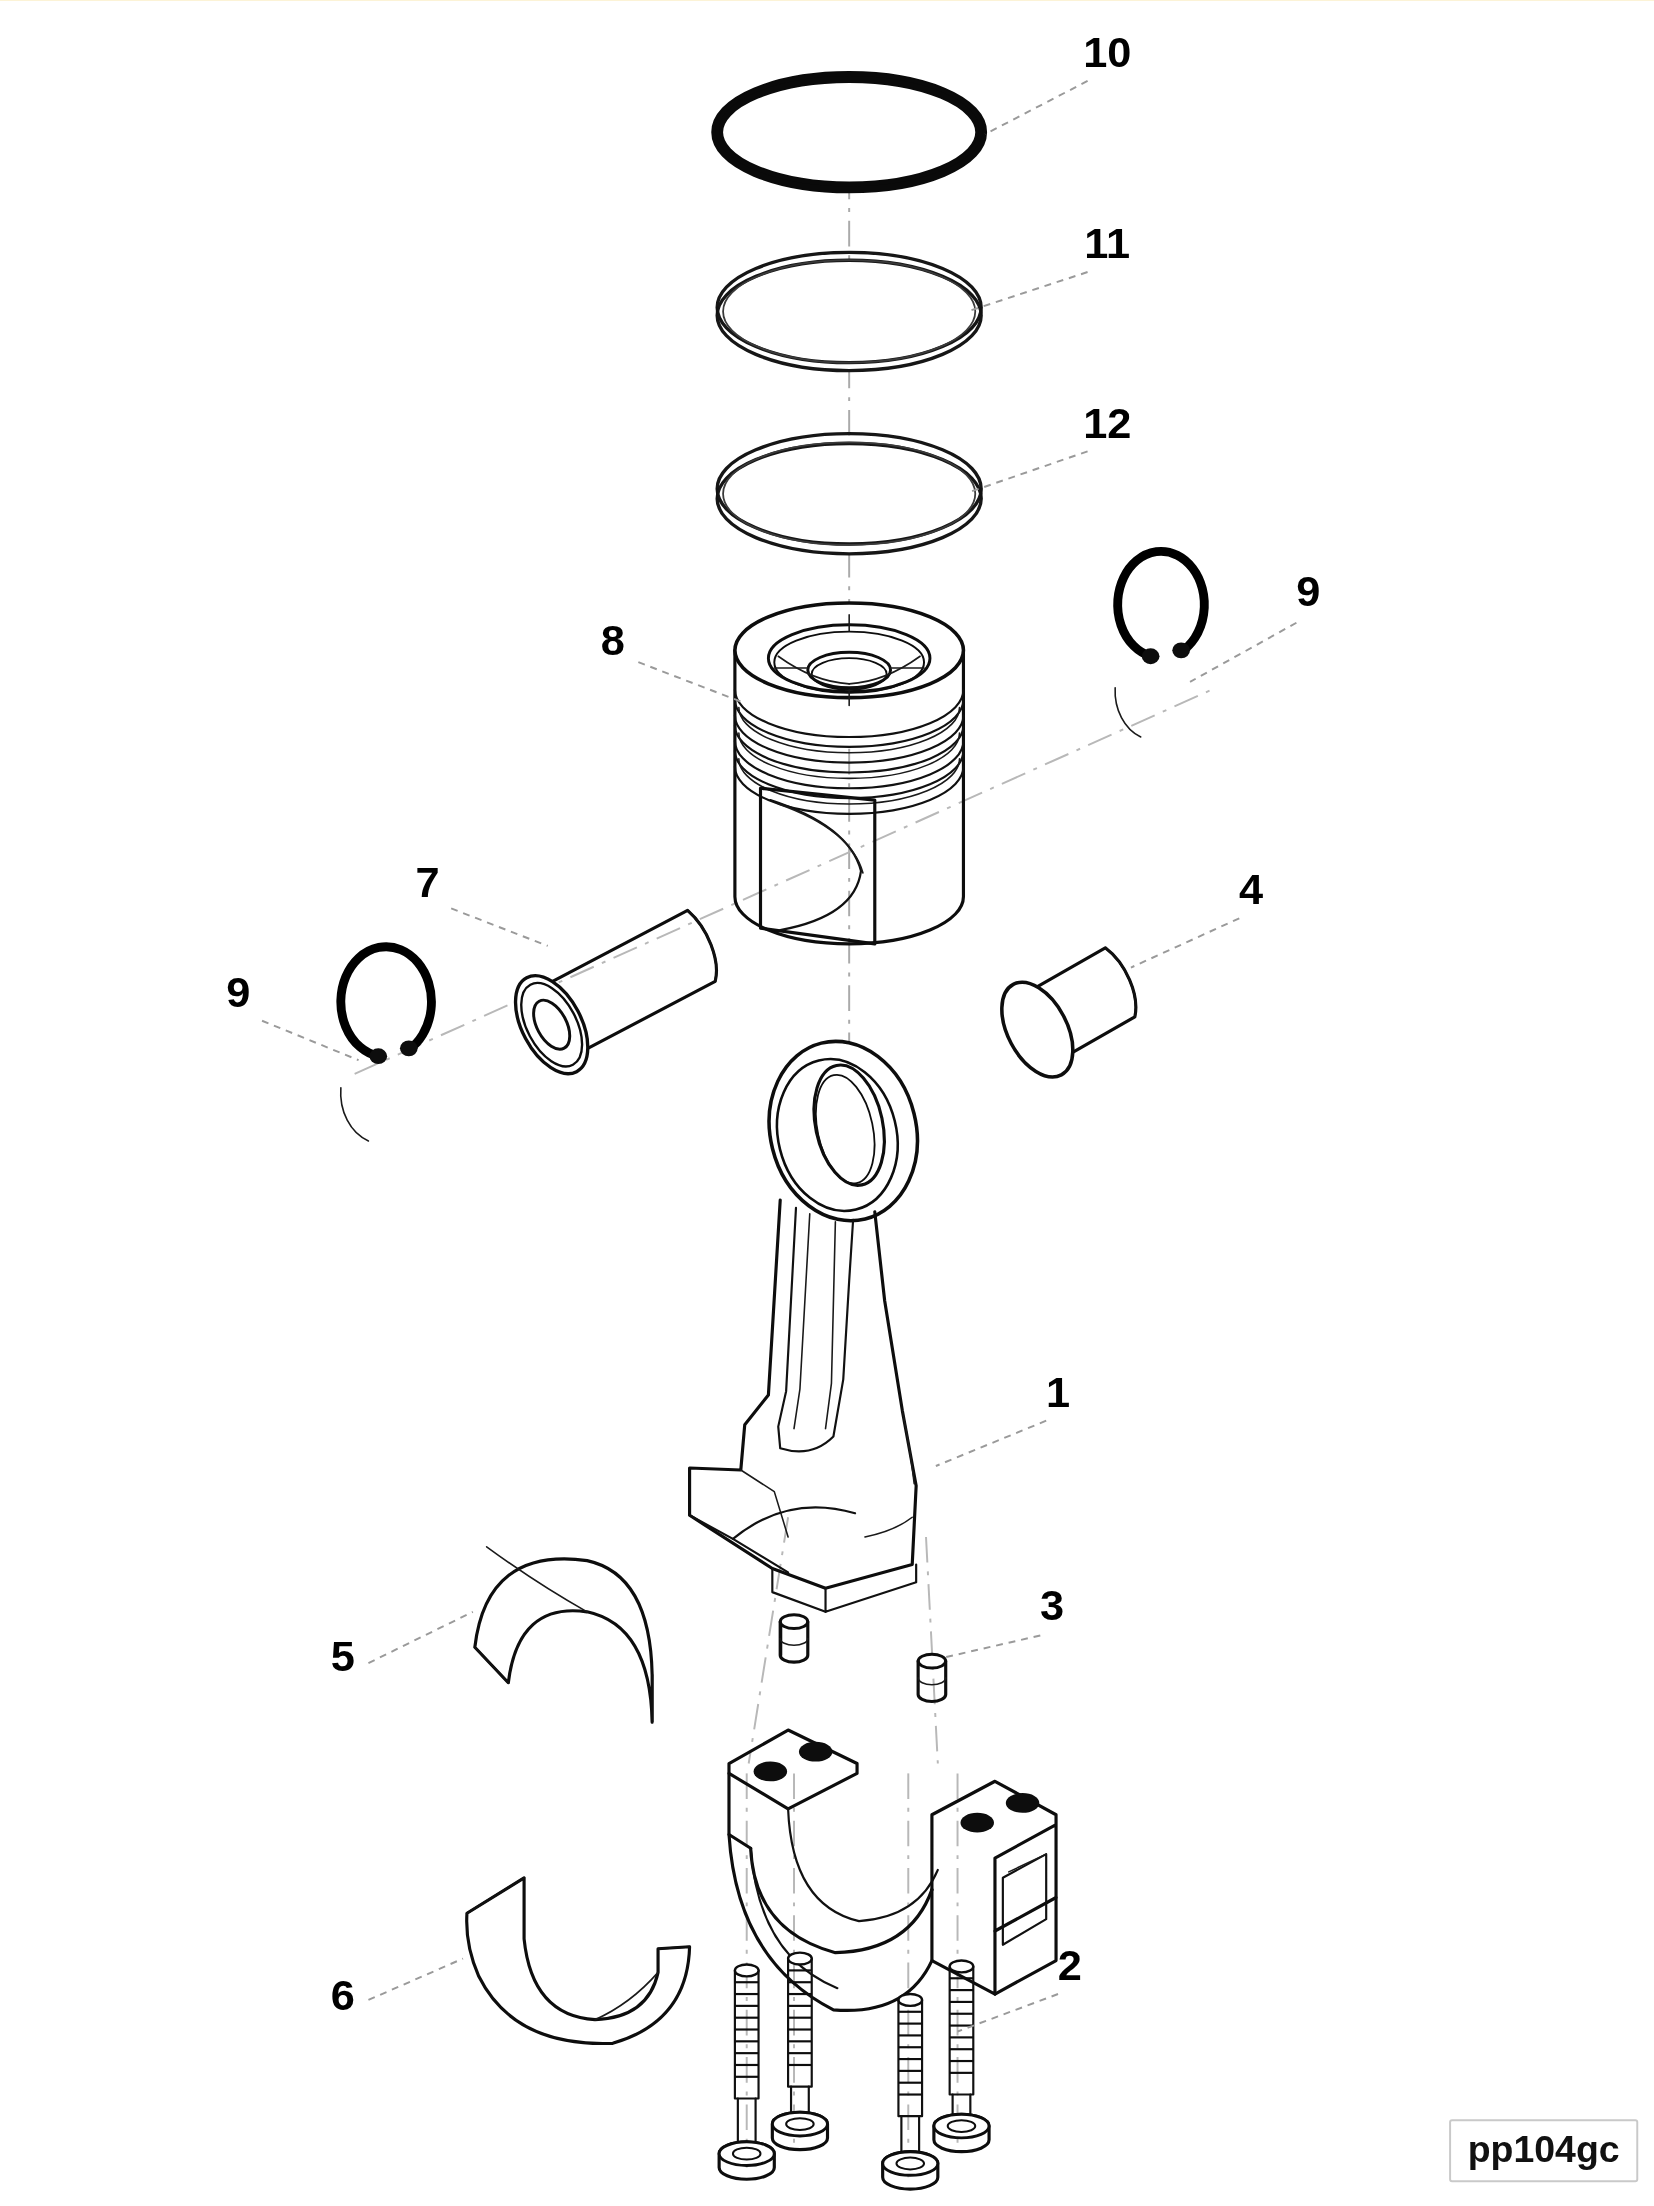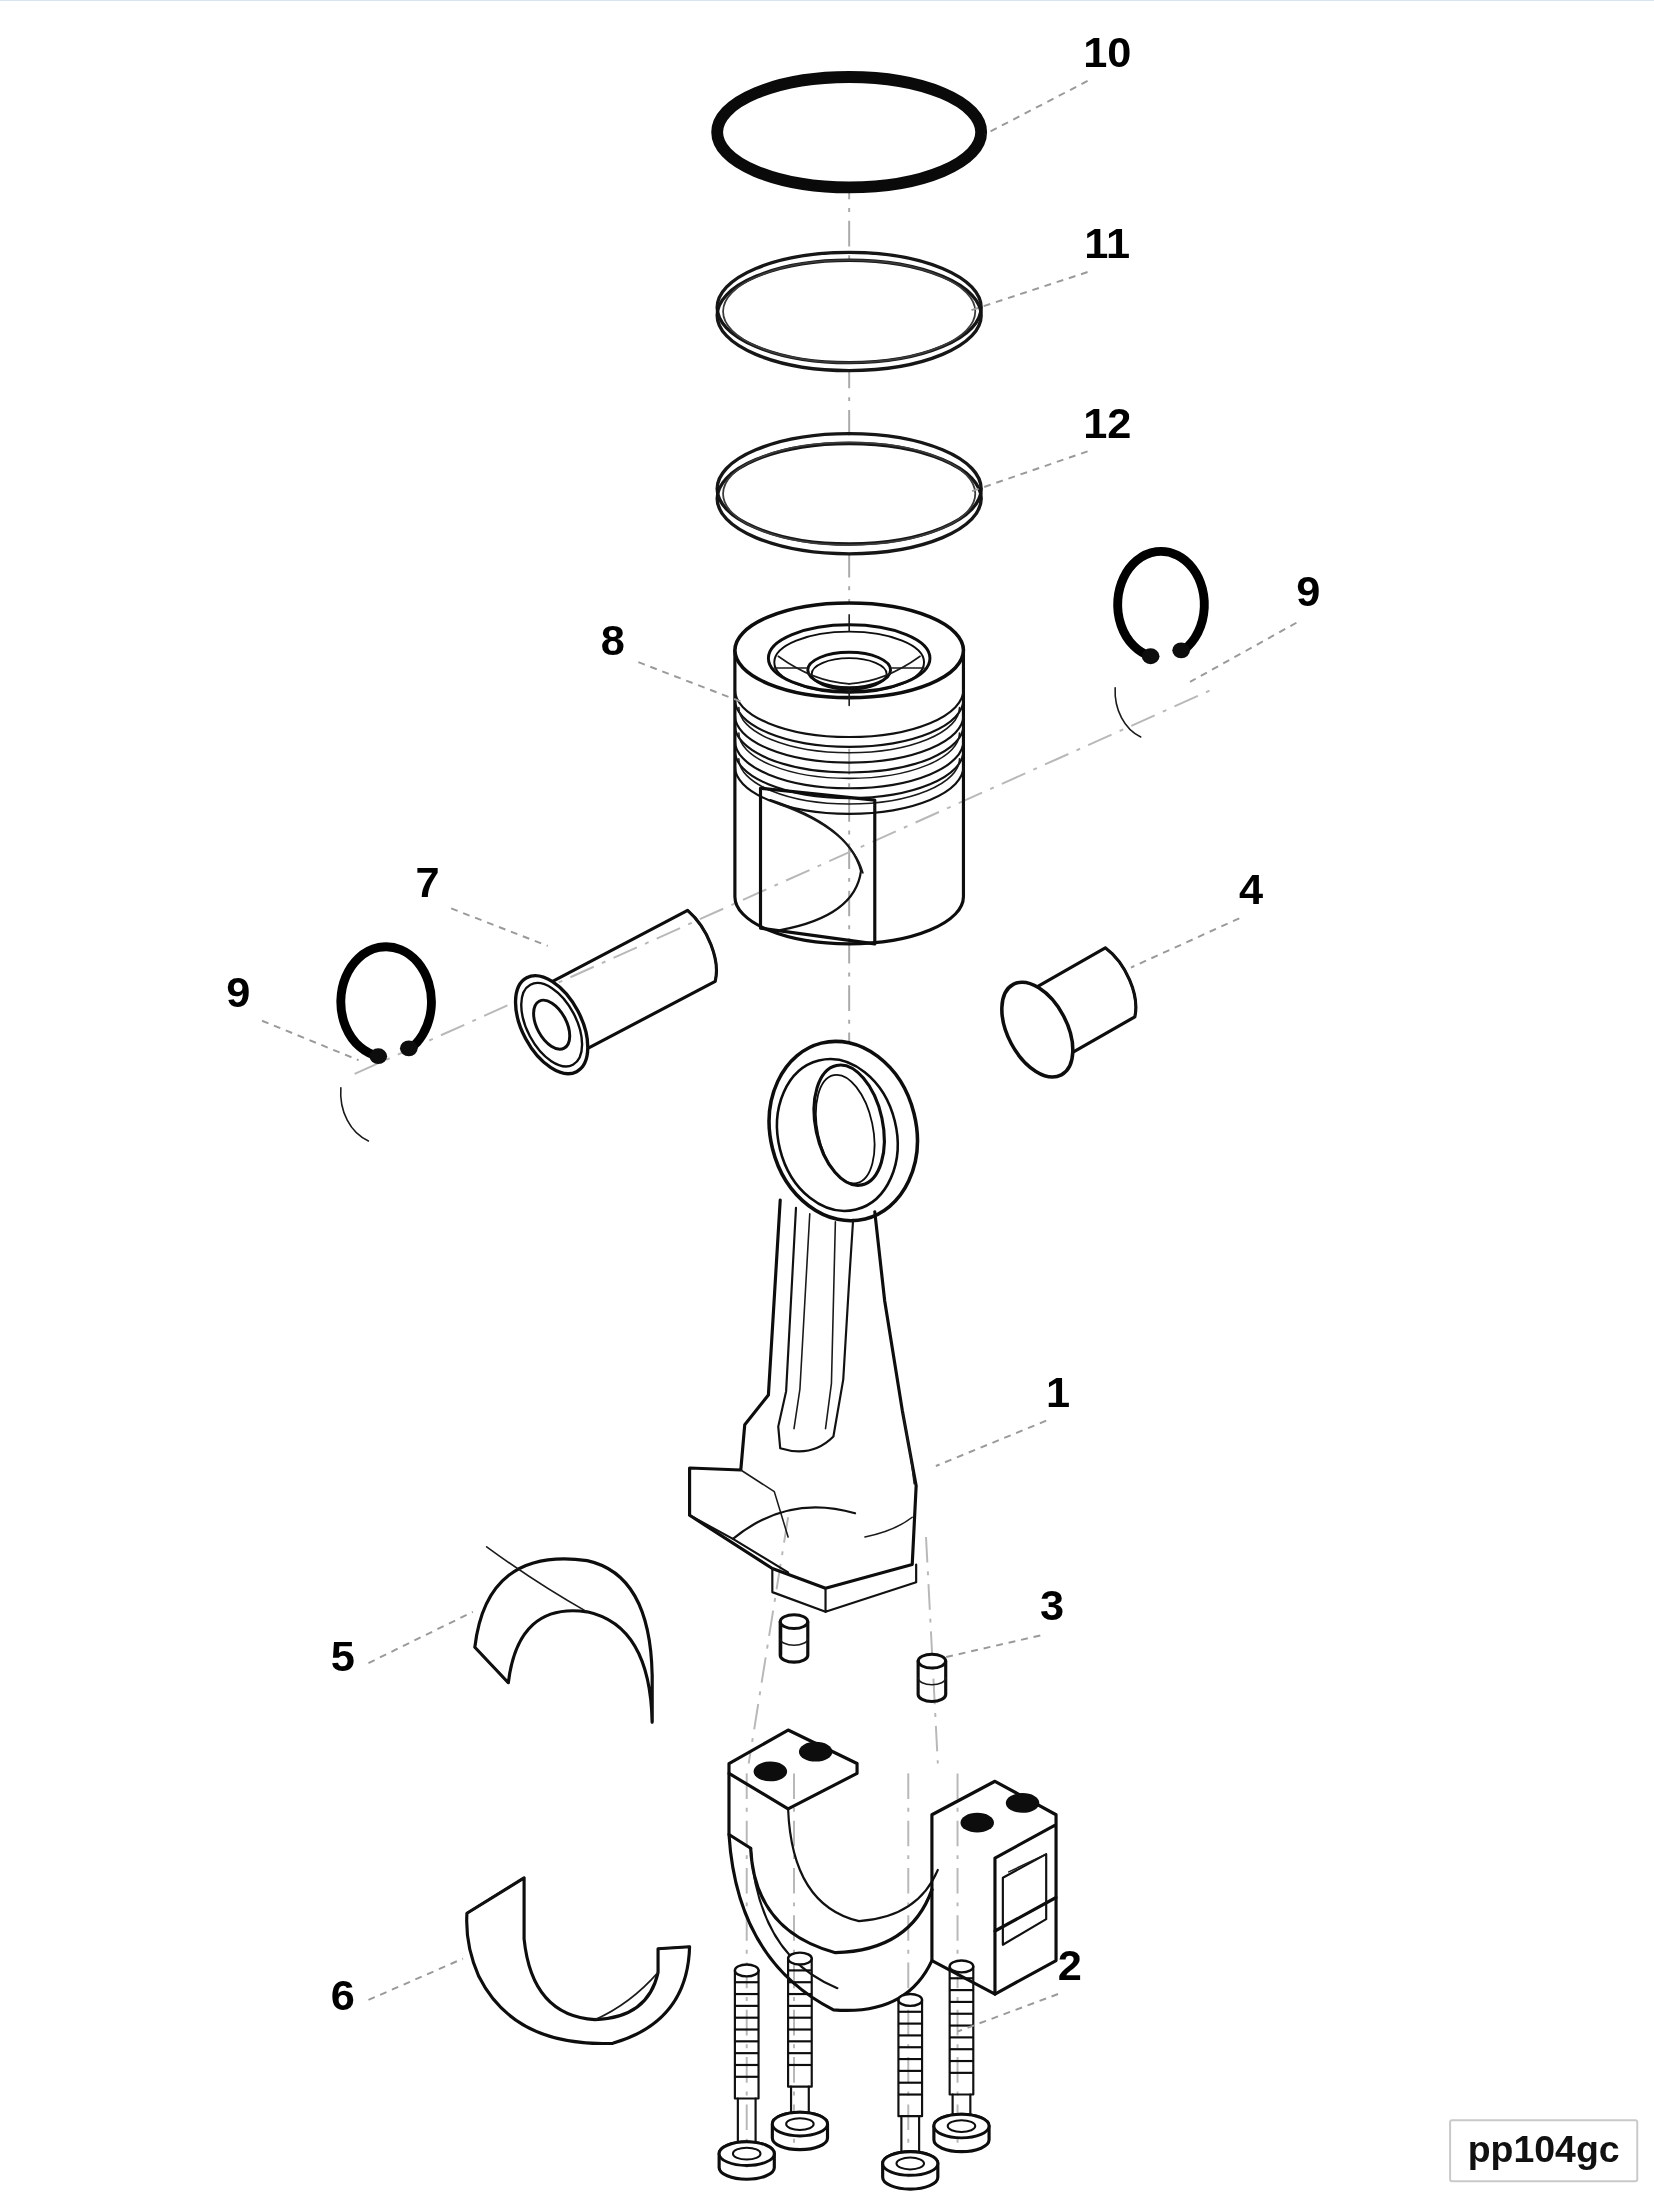--- a/index.html
+++ b/index.html
@@ -7,21 +7,21 @@
     padding: 0;
     background: #ffffff;
   }
   body {
     font-family: "Liberation Sans", sans-serif;
   }
   #page {
     position: relative;
     width: 1655px;
     height: 2207px;
-    background: #0369a1;
+    background: #eab308;
     overflow: hidden;
   }
   #diagram {
     position: absolute;
     left: 0;
     top: 0;
     width: 1655px;
     height: 2207px;
     display: block;
   }

